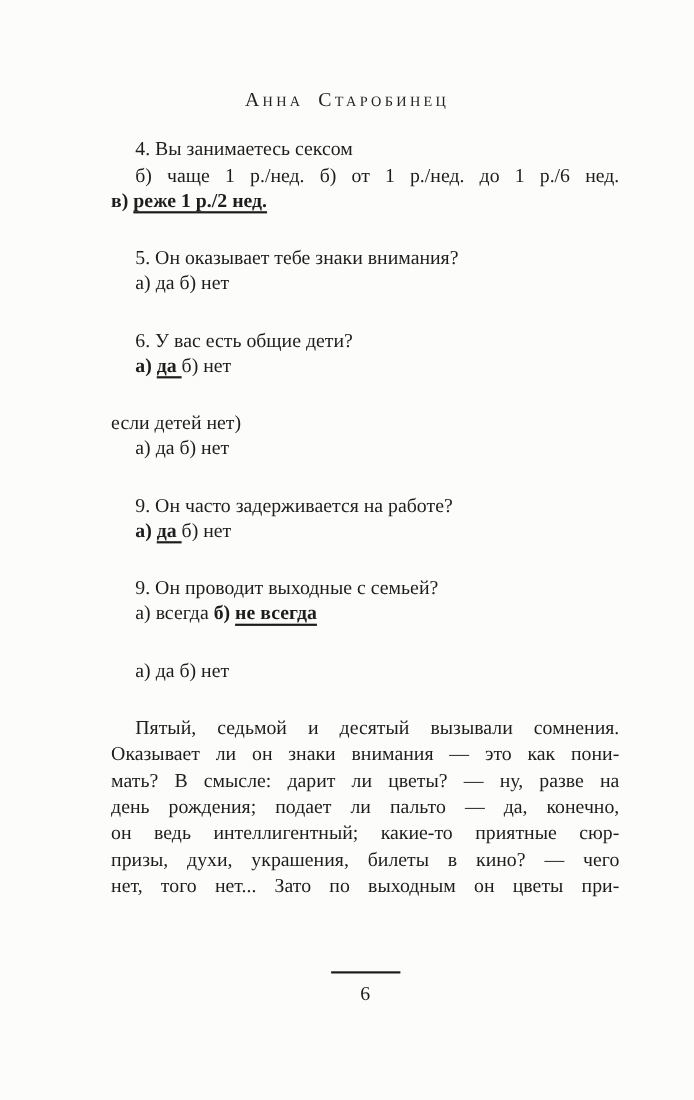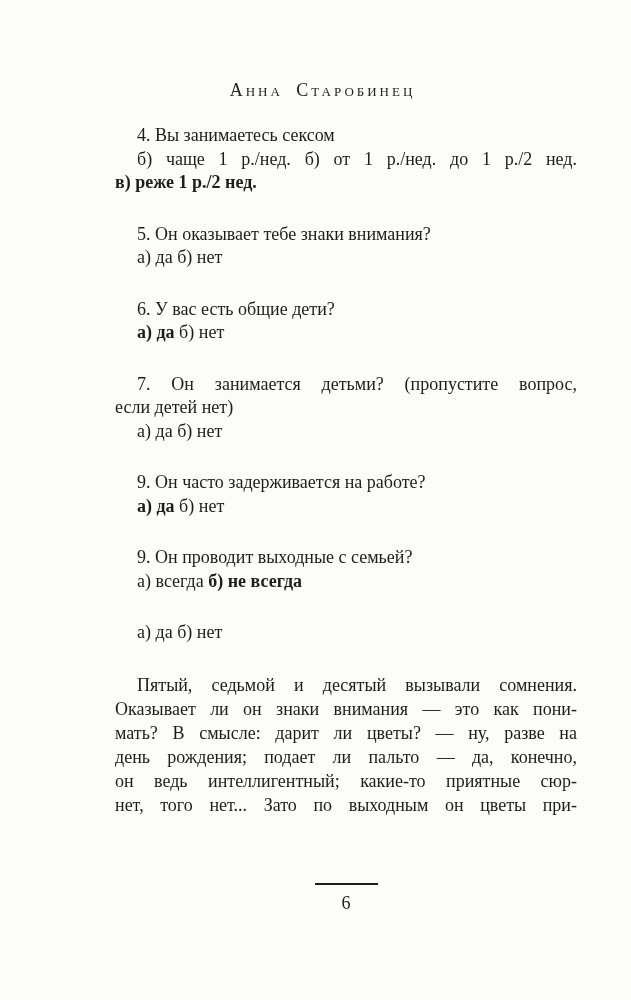--- a/index.html
+++ b/index.html
@@ -11,21 +11,20 @@
     height: 1000px;
     background: #fcfcfb;
     color: #1d1d1d;
     font-family: "Liberation Serif", "DejaVu Serif", serif;
     position: relative;
     overflow: hidden;
   }
   .book-page {
     position: absolute;
     inset: 0;
-    margin-left: 14px;
   }
   .running-header {
     position: absolute;
     top: 80px;
     left: 0;
     width: 100%;
     text-align: center;
     font-variant: small-caps;
     font-size: 18px;
     letter-spacing: 3px;
@@ -54,20 +53,21 @@
     text-align: justify;
     text-align-last: justify;
   }
   .line.indent {
     text-indent: 22px;
   }
   .bold {
     font-weight: bold;
   }
   .underline {
+    text-decoration: underline;
     text-decoration-thickness: 1.8px;
     text-underline-offset: 4px;
   }
   .page-footer {
     position: absolute;
     top: 883px;
     left: 101px;
     width: 462px;
     text-align: center;
   }
@@ -84,53 +84,53 @@
 </style>
 </head>
 <body style="background: rgb(252, 252, 251); color: rgb(29, 29, 29);">
 
 <div class="book-page">
   <div class="running-header">Анна Старобинец</div>
 
   <div class="text-body">
       <div class="block">
         <div class="line indent"><span>4. Вы занимаетесь сексом</span></div>
-        <div class="line indent justify"><span>б) чаще 1 р./нед. б) от 1 р./нед. до 1 р./2 нед.</span></div>
+        <div class="line indent justify"><span>б) чаще 1 р./нед. б) от 1 р./нед. до 1 р./6 нед.</span></div>
         <div class="line"><span class="bold">в) </span><span class="bold underline">реже 1 р./2 нед.</span></div>
       </div>
       <div class="block">
         <div class="line indent"><span>5. Он оказывает тебе знаки внимания?</span></div>
         <div class="line indent"><span>а) да б) нет</span></div>
       </div>
       <div class="block">
         <div class="line indent"><span>6. У вас есть общие дети?</span></div>
         <div class="line indent"><span class="bold">а) </span><span class="bold underline">да </span><span>б) нет</span></div>
       </div>
       <div class="block">
-        <div class="line indent justify"><span>7. Он занимается детьми? (пропустите вопрос,</span></div>
         <div class="line"><span>если детей нет)</span></div>
         <div class="line indent"><span>а) да б) нет</span></div>
       </div>
       <div class="block">
         <div class="line indent"><span>9. Он часто задерживается на работе?</span></div>
         <div class="line indent"><span class="bold">а) </span><span class="bold underline">да </span><span>б) нет</span></div>
       </div>
       <div class="block">
         <div class="line indent"><span>9. Он проводит выходные с семьей?</span></div>
         <div class="line indent"><span>а) всегда </span><span class="bold">б) </span><span class="bold underline">не всегда</span></div>
       </div>
       <div class="block">
         <div class="line indent"><span>а) да б) нет</span></div>
       </div>
       <div class="block paragraph">
         <div class="line indent justify"><span>Пятый, седьмой и десятый вызывали сомнения.</span></div>
         <div class="line justify"><span>Оказывает ли он знаки внимания — это как пони-</span></div>
         <div class="line justify"><span>мать? В смысле: дарит ли цветы? — ну, разве на</span></div>
         <div class="line justify"><span>день рождения; подает ли пальто — да, конечно,</span></div>
         <div class="line justify"><span>он ведь интеллигентный; какие-то приятные сюр-</span></div>
+        <div class="line justify"><span>призы, духи, украшения, билеты в кино? — чего</span></div>
         <div class="line justify"><span>нет, того нет... Зато по выходным он цветы при-</span></div>
       </div>
     </div>
 
   <div class="page-footer">
     <div class="footer-rule"></div>
     <div class="page-number">6</div>
   </div>
 </div>
 

